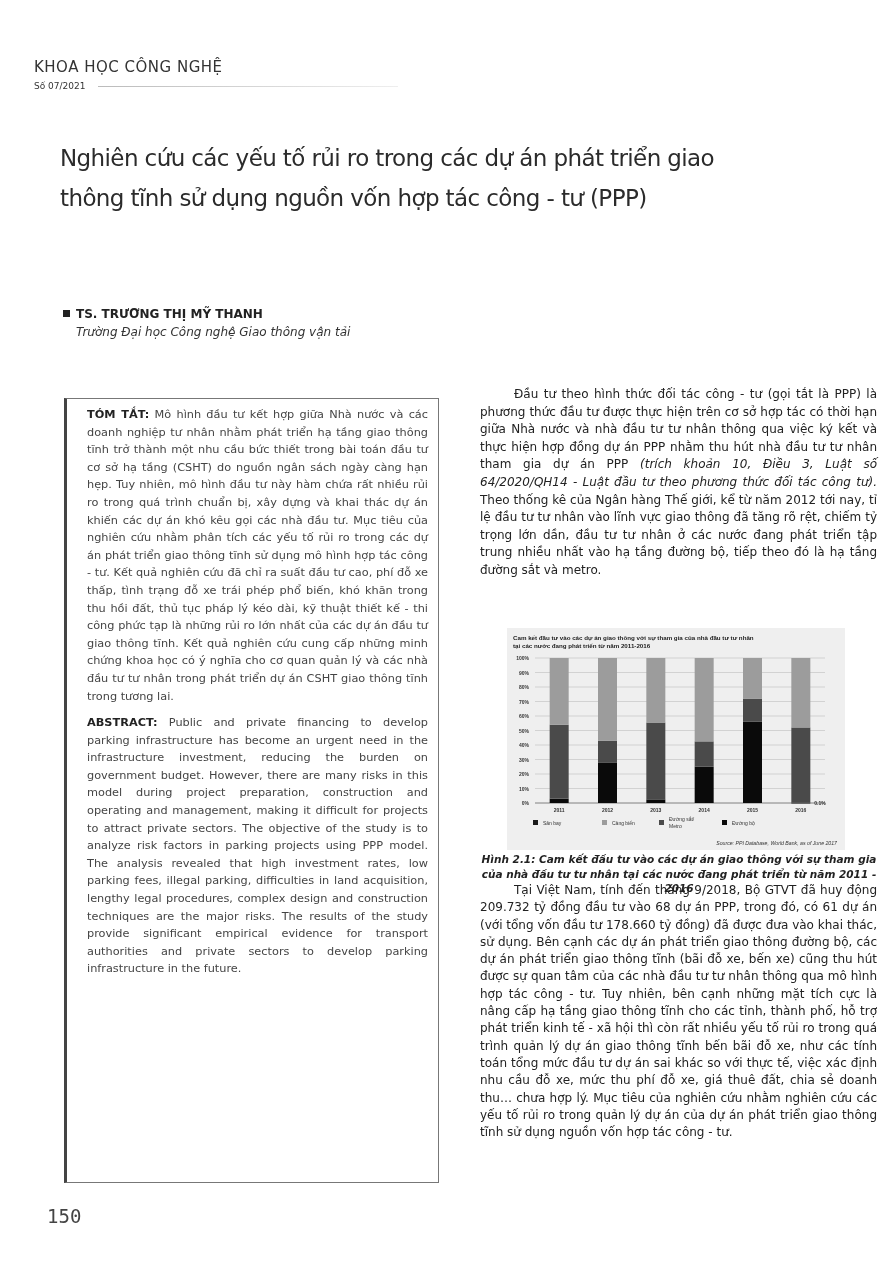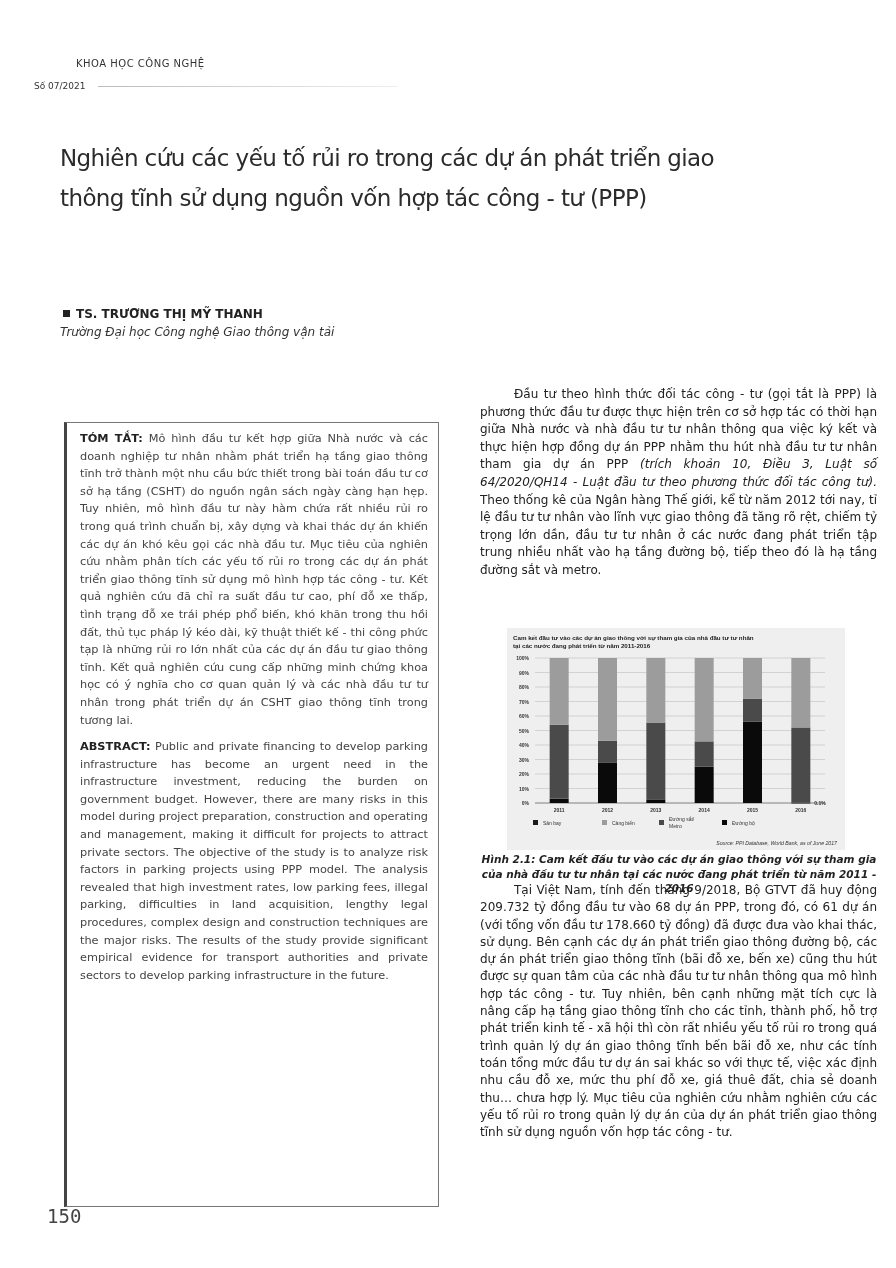--- a/index.html
+++ b/index.html
@@ -1,25 +1,25 @@
 <!DOCTYPE html>
 <html><head>
 <meta charset="utf-8">
 <style>
   html, body { margin:0; padding:0; background:#ffffff; }
   body { width:896px; height:1268px; position:relative; overflow:hidden; font-family:"DejaVu Sans", sans-serif; color:#222; }
-  .section-label { position:absolute; left:34px; top:58px; font-size:10px; letter-spacing:0.5px; color:#333; font-family:"DejaVu Sans", sans-serif;margin-left:42px; }
+  .section-label { position:absolute; left:34px; top:58px; font-size:15px; letter-spacing:0.5px; color:#333; font-family:"DejaVu Sans", sans-serif; }
   .issue { position:absolute; left:34px; top:81px; font-size:9px; color:#333; }
   .issue-rule { position:absolute; left:98px; top:86px; width:300px; height:1px; background:linear-gradient(90deg,#bbb,#eee); }
   .title { position:absolute; left:60px; top:138px; width:700px; font-size:23px; line-height:40px; color:#2b2b2b; font-family:"DejaVu Sans", sans-serif; letter-spacing:-0.6px; }
   .author { position:absolute; left:63px; top:307px; font-size:12px; font-weight:bold; color:#222;text-align:center; }
   .author .sq { display:inline-block; width:7px; height:7px; background:#222; margin-right:6px; vertical-align:1px; }
-  .affil { position:absolute; left:60px; top:325px; font-size:12px; font-style:italic; color:#333; }
+  .affil { position:absolute; left:76px; top:325px; font-size:12px; font-style:italic; color:#333; }
 
-  .abstract-box { position:absolute; left:64px; top:398px; width:375px; height:785px; border:1px solid #777; border-left:3px solid #444; box-sizing:border-box; padding:7px 10px 6px 13px;margin-top:24px; }
+  .abstract-box { position:absolute; left:64px; top:398px; width:375px; height:785px; border:1px solid #777; border-left:3px solid #444; box-sizing:border-box; padding:7px 10px 6px 20px; }
   .abs-p { font-size:11.3px; line-height:17.6px; color:#444; text-align:justify; margin:0 0 9px 0; font-family:"DejaVu Sans", sans-serif; }
   .abs-p b { color:#222; }
 
   .rightcol { position:absolute; left:480px; top:386px; width:397px; font-size:12px; line-height:17.6px; color:#222; text-align:justify; }
   .h1 { font-weight:bold; font-size:12.5px; margin-left:30px; }
   .p { margin:0; text-indent:34px; }
   .p i { font-style:italic; }
 
   .chart-box { position:absolute; left:507px; top:628px; width:338px; height:222px; background:#efefef; }
   .caption { position:absolute; left:481px; top:852px; width:396px; font-size:10.5px; line-height:14.5px; font-style:italic; font-weight:bold; text-align:center; color:#222; }

